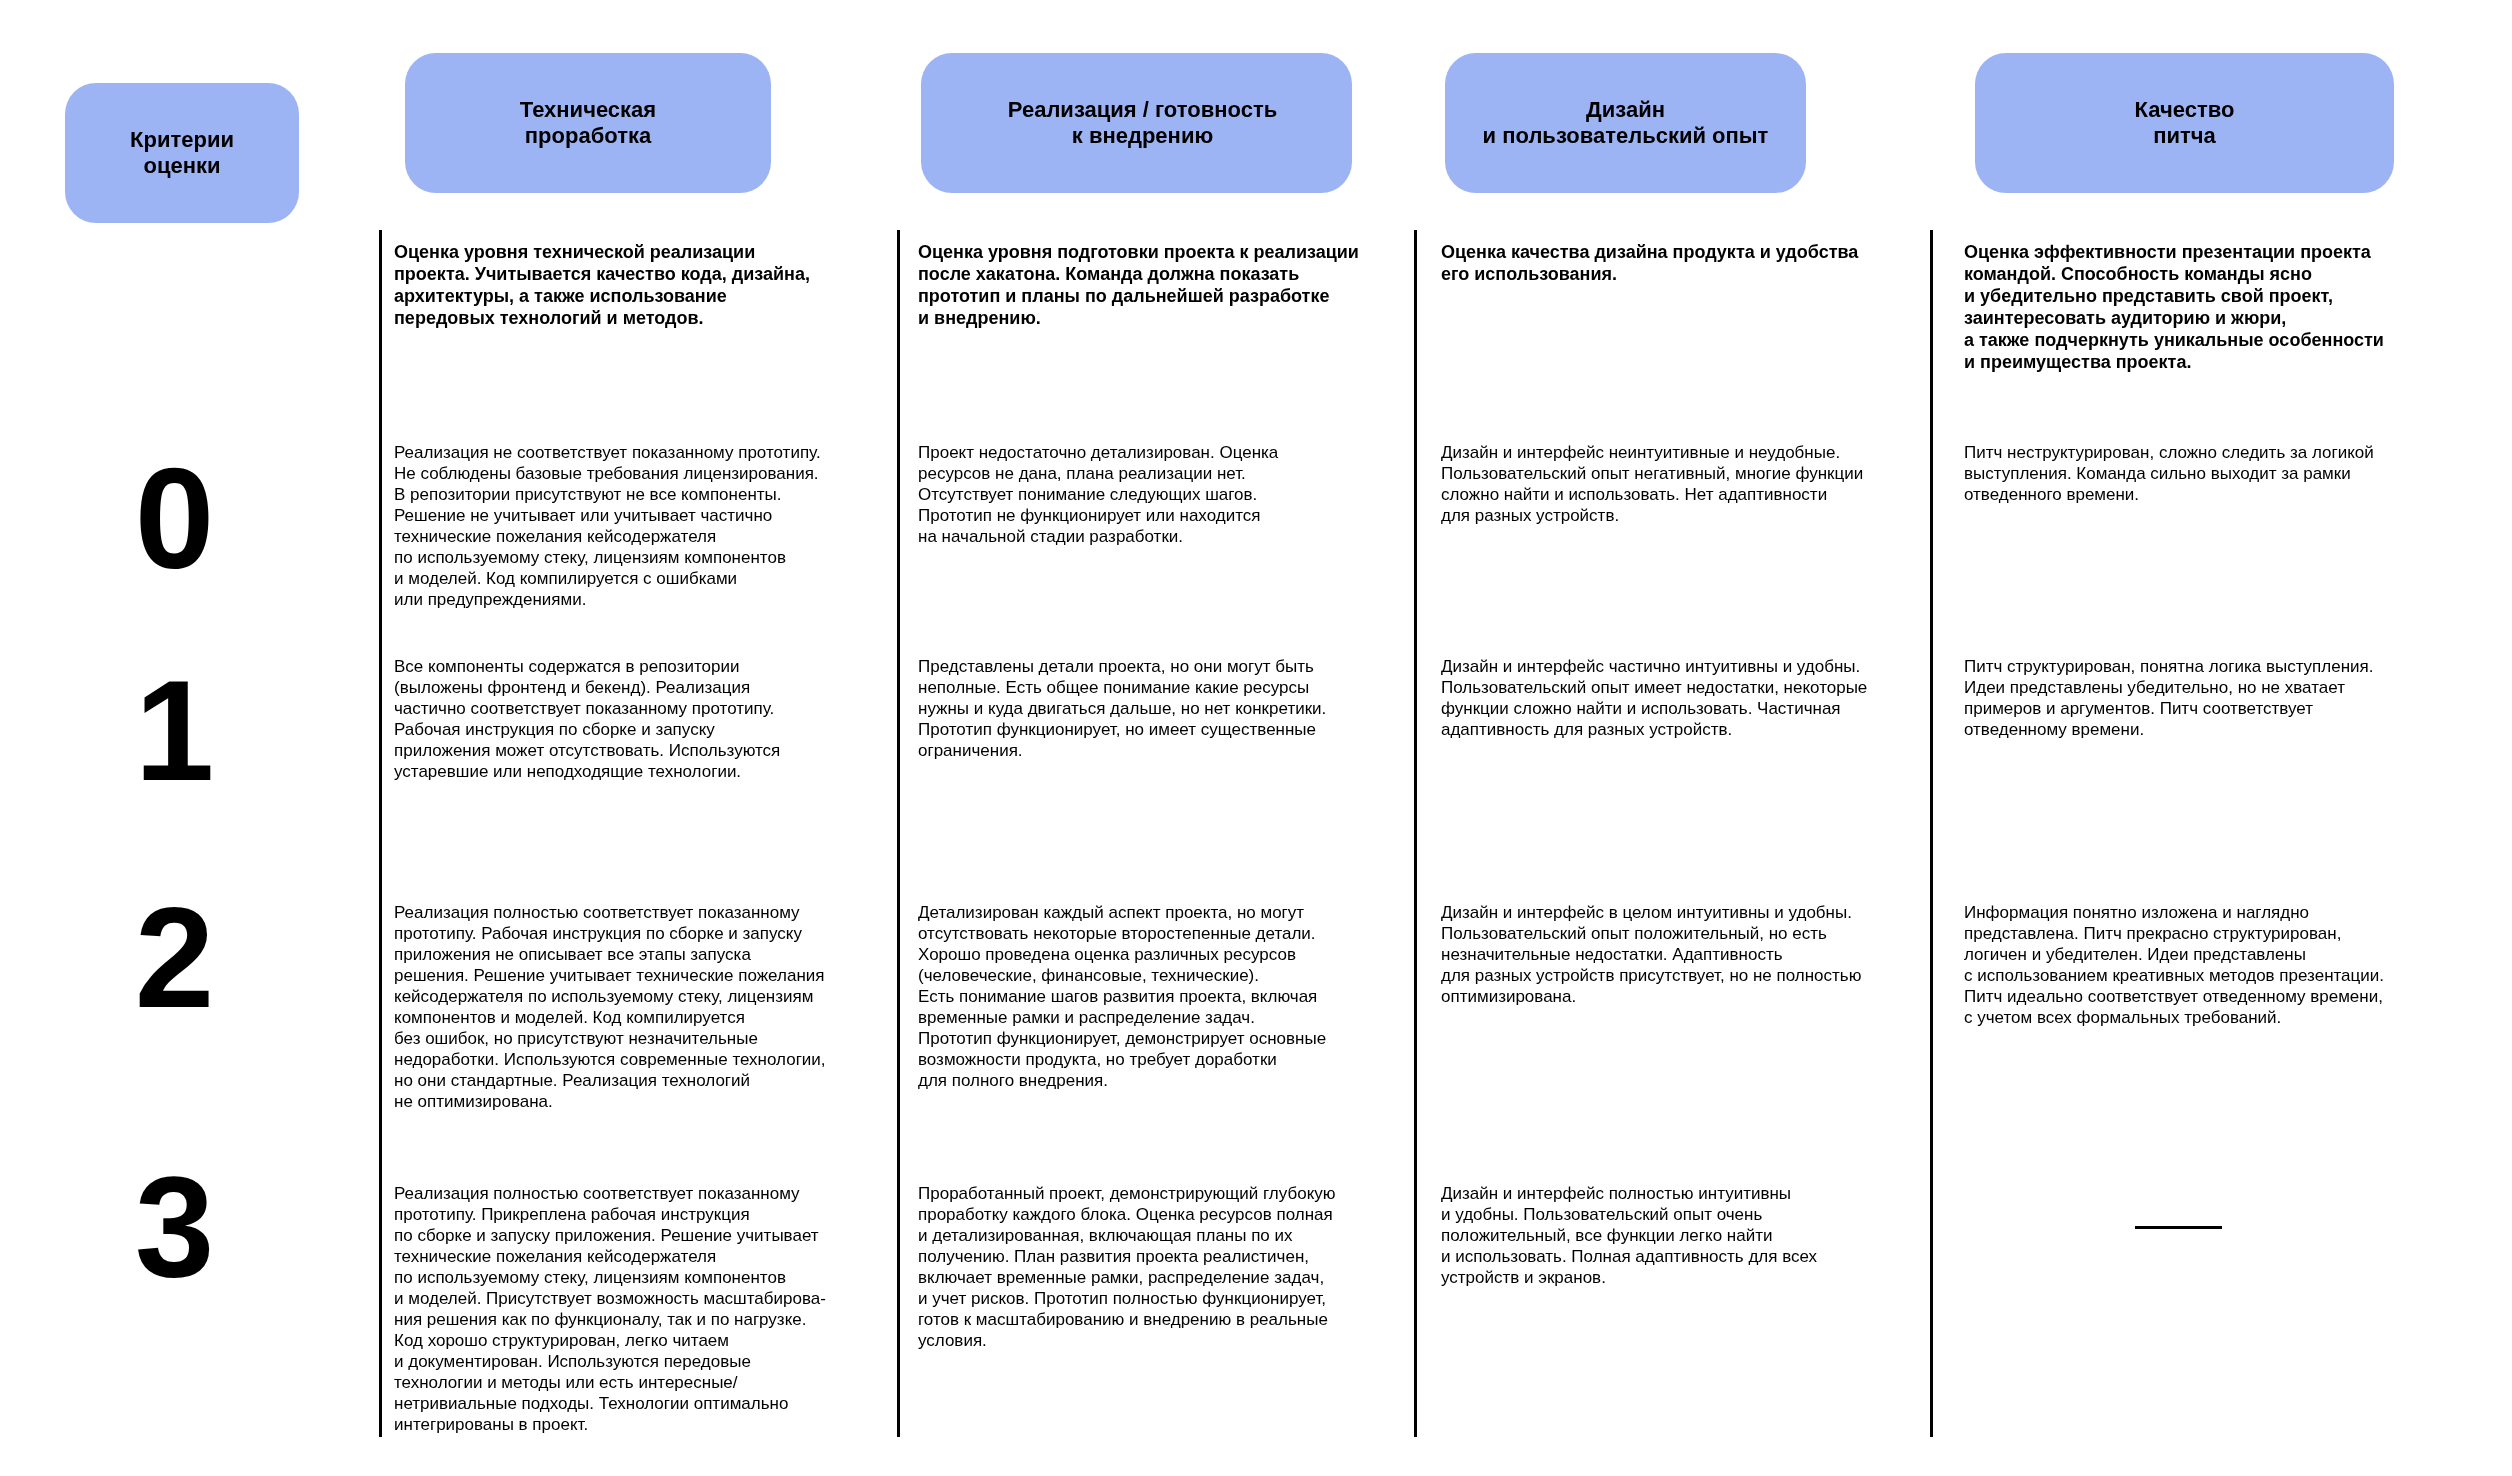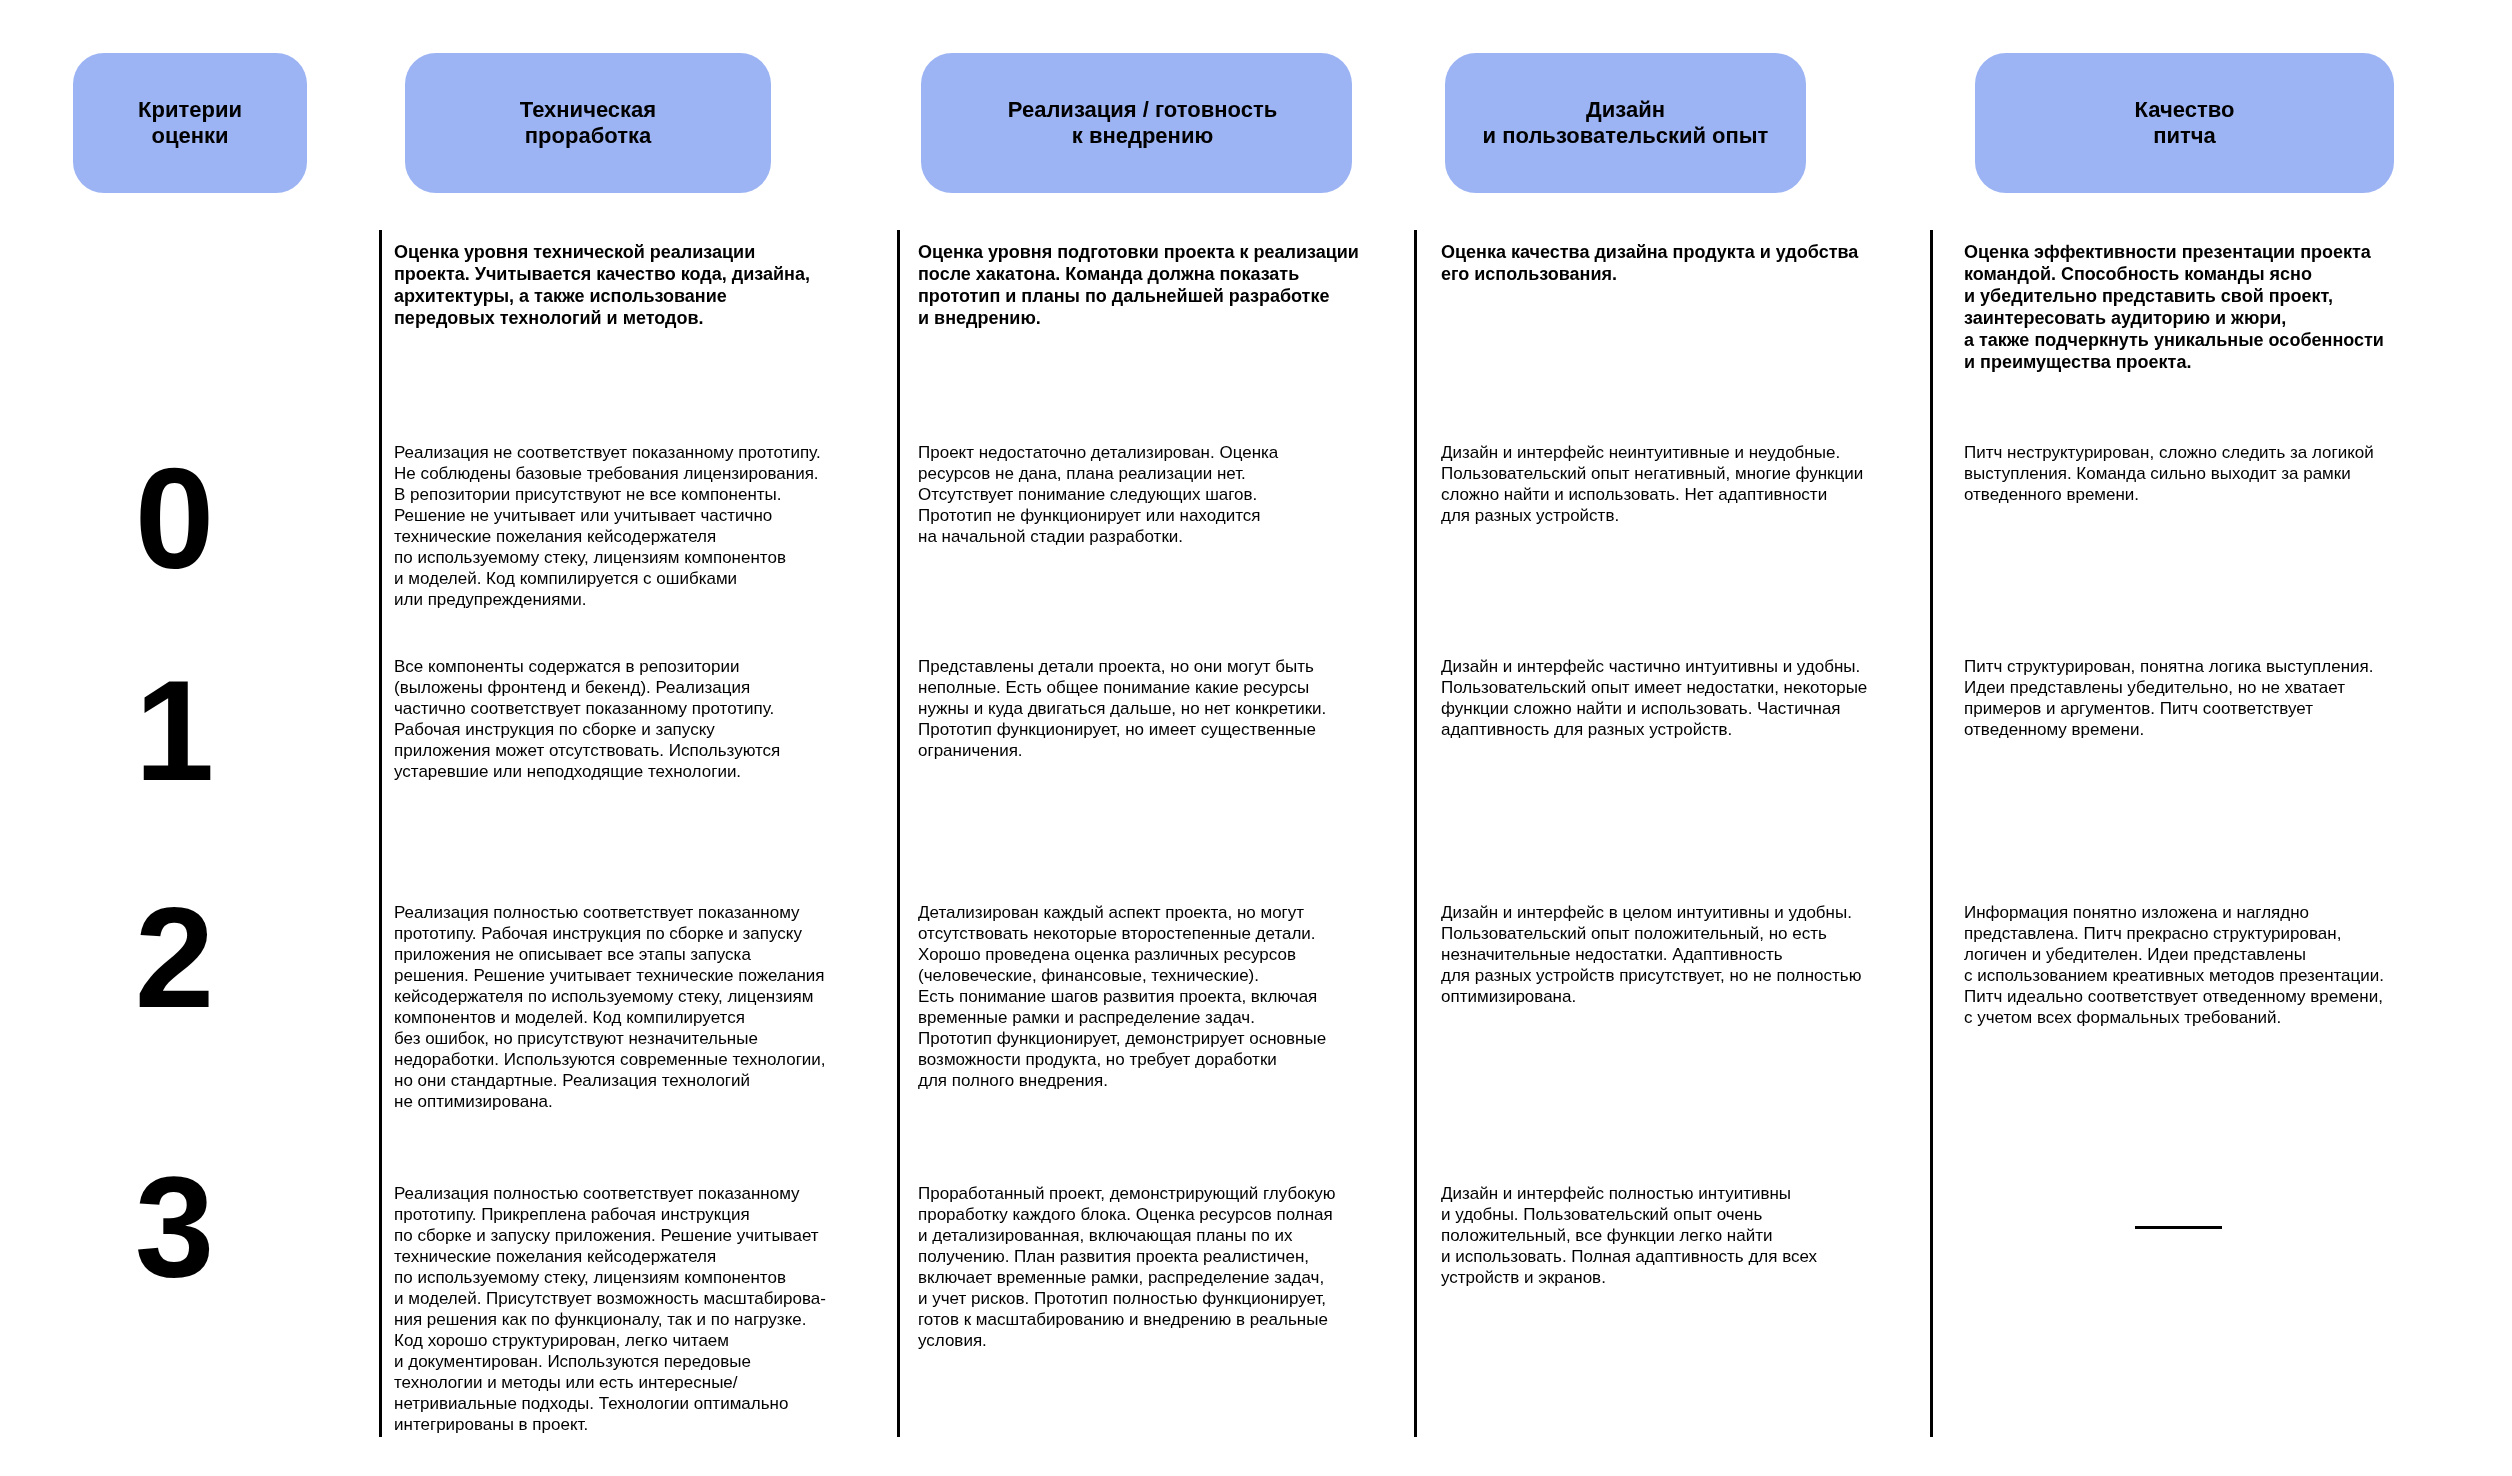--- a/index.html
+++ b/index.html
@@ -20,21 +20,21 @@
     border-radius: 31px;
     display: flex;
     align-items: center;
     justify-content: center;
     text-align: center;
     font-weight: bold;
     font-size: 22px;
     line-height: 26.5px;
     white-space: pre-line;
   }
-  .pill-criteria { left: 73px;  width: 234px; }
+  .pill-criteria { left: 65px;  width: 234px; margin-top: 30px; }
   .pill-tech     { left: 405px; width: 366px; }
   .pill-impl     { left: 921px; width: 419px; padding-left: 12px; }
   .pill-design   { left: 1445px; width: 361px; }
   .pill-pitch    { left: 1975px; width: 419px; }
 
   .divider {
     position: absolute;
     top: 230px;
     width: 2.8px;
     height: 1207px;

